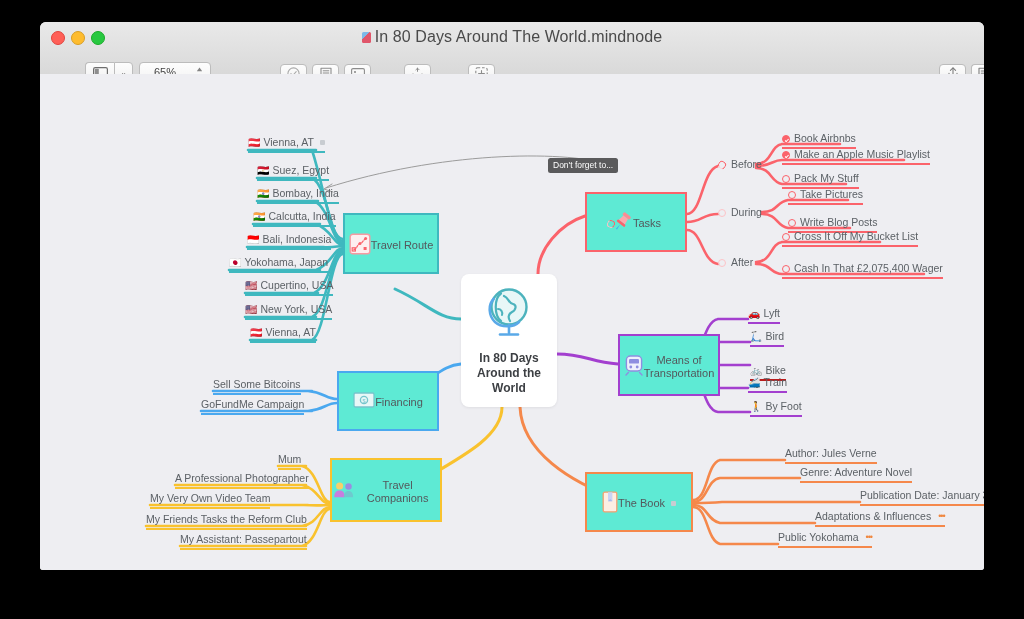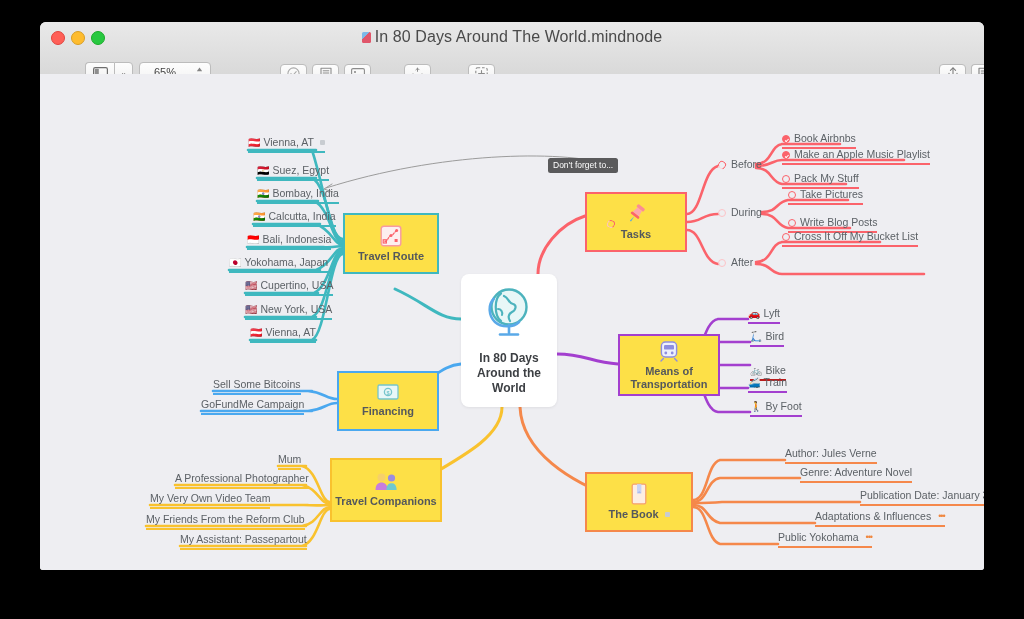--- a/index.html
+++ b/index.html
@@ -41,23 +41,23 @@
   #tb-add{left:428px;top:42px;width:27px;height:19px;}
 
   #tb-share{left:899px;top:42px;width:27px;height:19px;}
   #tb-inspector{left:931px;top:42px;width:24px;height:19px;border-radius:4px 0 0 4px;border-right:none;}
 
   
   #canvas{position:absolute;left:0;top:52px;width:944px;height:496px;background:#eeeef2;}
   #svg-layer{position:absolute;left:0;top:0;width:944px;height:496px;}
 
   
-  .mainnode{position:absolute;background:#fde047;border-width:2px;border-style:solid;
-            box-sizing:border-box;display:flex;flex-direction:column;align-items:center;
-            justify-content:center;font-weight:bold;}
+  .mainnode{position:absolute;background:#5eead4;border-width:2px;border-style:solid;
+            box-sizing:border-box;display:flex;flex-direction:row;align-items:center;
+            justify-content:center;}
   .mainnode .lbl{font-size:11px;color:#54585c;text-align:center;line-height:13px;margin-top:3px;}
 
   #node-center{position:absolute;left:421px;top:200px;width:96px;height:133px;background:#fff;
                border-radius:8px;display:flex;flex-direction:column;align-items:center;
                justify-content:center;box-shadow:0 1px 3px rgba(0,0,0,.07);}
   #node-center .lbl{font-size:12px;font-weight:bold;color:#3c3f43;text-align:center;line-height:15px;
                     margin-top:10px;}
 
   .leaf{position:absolute;font-size:10.5px;color:#5c6166;white-space:nowrap;
         padding-bottom:2px;line-height:13px;}
@@ -324,21 +324,21 @@
         <path d="M2.5 18 C2.5 12.5 5.2 10.5 8.5 10.5 C11.8 10.5 14.5 12.5 14.5 18 Z" fill="#c77ede"></path>
         <circle cx="18.5" cy="6" r="3.6" fill="#9b8ce0"></circle>
         <path d="M13.4 18 C13.4 13 15.7 11.2 18.5 11.2 C21.3 11.2 23.6 13 23.6 18 Z" fill="#6fc9ce"></path>
       </svg>
       <div class="lbl">Travel Companions</div>
     </div>
 
     <div class="leaf" style="left:238px;top:379px;border-bottom:2px solid #f9c22e;">Mum</div>
     <div class="leaf" style="left:135px;top:398px;border-bottom:2px solid #f9c22e;">A Professional Photographer</div>
     <div class="leaf" style="left:110px;top:418px;border-bottom:2px solid #f9c22e;">My Very Own Video Team</div>
-    <div class="leaf" style="left:106px;top:439px;border-bottom:2px solid #f9c22e;">My Friends From the Reform Club</div>
+    <div class="leaf" style="left:106px;top:439px;border-bottom:2px solid #f9c22e;">My Friends Tasks the Reform Club</div>
     <div class="leaf" style="left:140px;top:459px;border-bottom:2px solid #f9c22e;">My Assistant: Passepartout</div>
 
     <div class="mainnode" id="node-tasks" style="left:545px;top:118px;width:102px;height:60px;border-color:#fb636b;">
       <div id="tasks-pip"></div>
       <svg width="22" height="22" viewBox="0 0 22 22">
         <g transform="rotate(38 11 11)">
           <rect x="6.6" y="1.6" width="8.8" height="3.4" rx="1.2" fill="#fb8c94"></rect>
           <path d="M8.2 5 h5.6 l1 6.2 h-7.6 Z" fill="#fda7ad"></path>
           <rect x="6" y="11.2" width="10" height="2.6" rx="1.1" fill="#fb636b"></rect>
           <path d="M11 13.8 L11.7 20 L10.3 20 Z" fill="#4aa8ef"></path>
@@ -368,20 +368,23 @@
     </div>
     <div class="leaf" style="left:748px;top:114px;border-bottom:2px solid #fb636b;">
       <span class="ck"></span><span>Take Pictures</span>
     </div>
     <div class="leaf" style="left:748px;top:142px;border-bottom:2px solid #fb636b;">
       <span class="ck"></span><span>Write Blog Posts</span>
     </div>
     <div class="leaf" style="left:742px;top:156px;border-bottom:2px solid #fb636b;">
       <span class="ck"></span><span>Cross It Off My Bucket List</span>
     </div>
+    <div class="leaf" style="left:742px;top:188px;border-bottom:2px solid #fb636b;">
+      <span class="ck"></span><span>Cash In That £2,075,400 Wager</span>
+    </div>
 
     <div class="mainnode" id="node-transportation" style="left:578px;top:260px;width:102px;height:62px;border-color:#a33fcf;">
       <svg width="20" height="22" viewBox="0 0 20 22">
         <rect x="2.4" y="2" width="15.2" height="15" rx="4" fill="#eef0fc" stroke="#8e8ee0" stroke-width="1.4"></rect>
         <rect x="5" y="5" width="10" height="4.6" rx="1.2" fill="#8e8ee0"></rect>
         <circle cx="6.8" cy="13" r="1.4" fill="#8e8ee0"></circle>
         <circle cx="13.2" cy="13" r="1.4" fill="#8e8ee0"></circle>
         <path d="M4.4 18.6 L2 21 M15.6 18.6 L18 21" stroke="#8e8ee0" stroke-width="1.4" stroke-linecap="round"></path>
       </svg>
       <div class="lbl">

